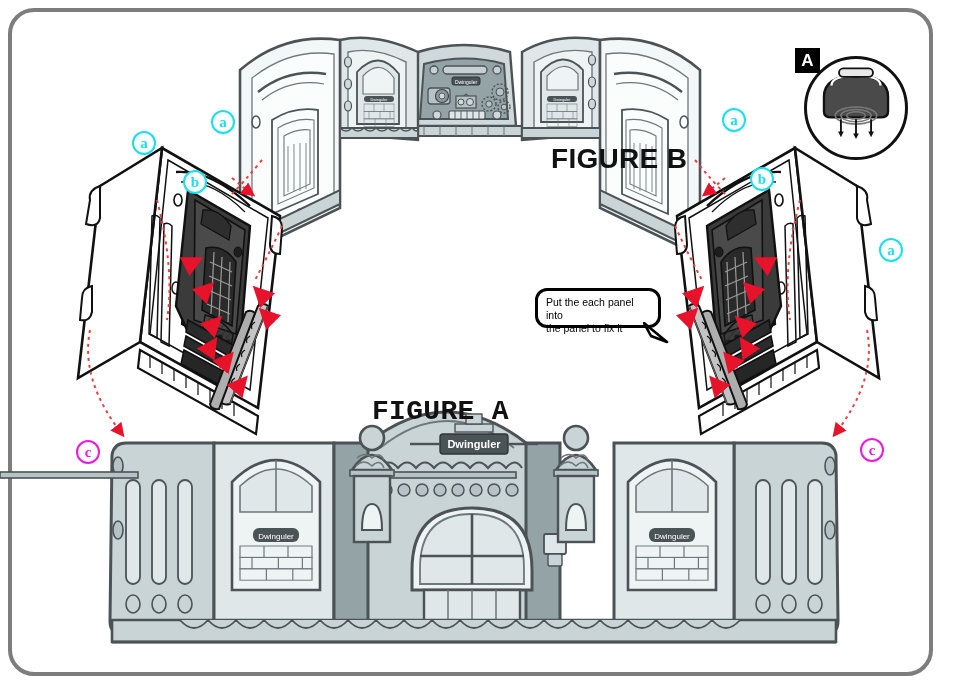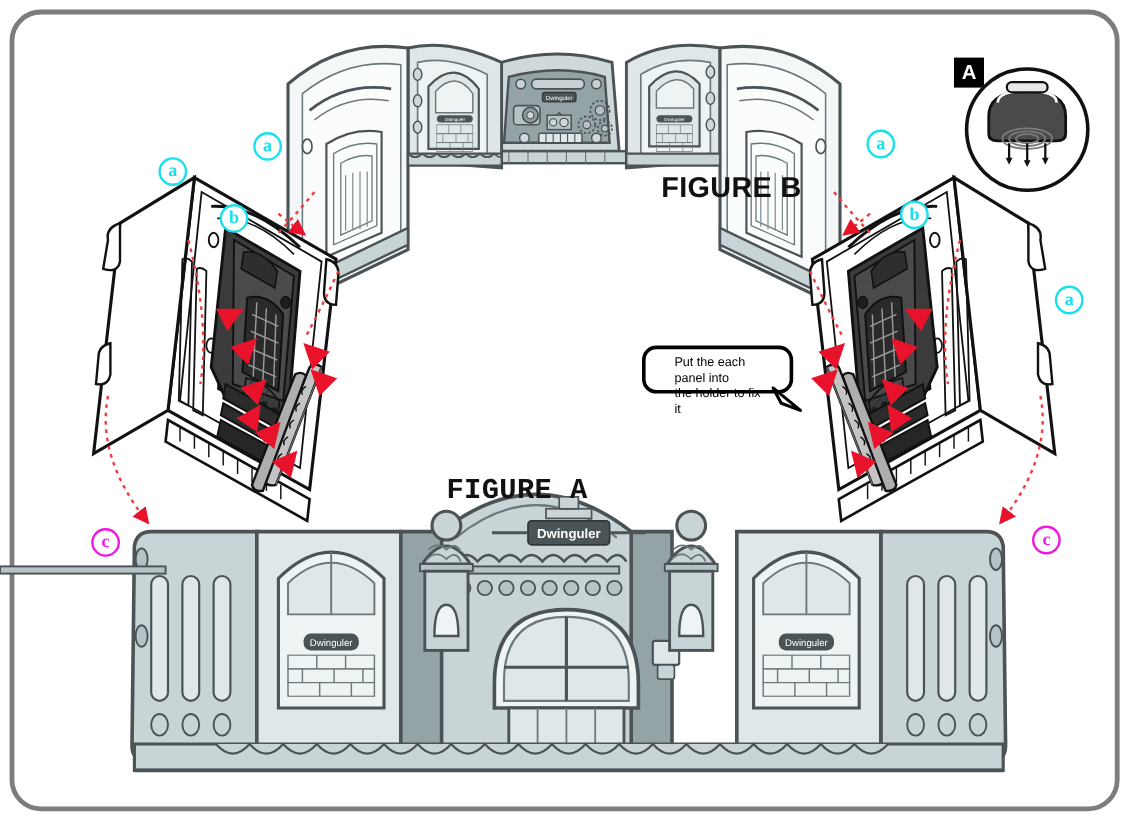--- a/index.html
+++ b/index.html
@@ -3,35 +3,35 @@
 <meta charset="utf-8">
 <style>
   html,body{margin:0;padding:0;background:#ffffff;}
   body{width:957px;height:700px;overflow:hidden;
        font-family:"Liberation Sans",sans-serif;}
   #stage{position:relative;width:957px;height:700px;background:#fff;}
   .frame{position:absolute;left:8px;top:8px;width:925px;height:668px;
          border:4px solid #7d7d7d;border-radius:26px;box-sizing:border-box;}
   svg.art{position:absolute;left:0;top:0;width:957px;height:700px;}
 
-  .figlabel{position:absolute;font-weight:bold;font-size:24px;color:#111;
+  .figlabel{position:absolute;font-weight:bold;font-size:28px;color:#111;
             letter-spacing:0.3px;white-space:nowrap;}
   #figure-a-label{left:372px;top:396px;font-family:Liberation Mono, monospace;}
   #figure-b-label{left:551px;top:143px;}
 
   .marker{position:absolute;width:24px;height:24px;border-radius:50%;
           border:2.5px solid #18e0ee;box-sizing:border-box;
           color:#18e0ee;font-weight:bold;font-size:15px;
           display:flex;align-items:center;justify-content:center;
           background:#fff;font-family:"Liberation Serif",serif;}
   .marker.pink{border-color:#ee19e0;color:#ee19e0;}
 
   #bubble{position:absolute;left:535px;top:288px;width:126px;height:40px;
           border:3px solid #000;border-radius:12px;background:#fff;
-          box-sizing:border-box;padding:5px 24px;}
+          box-sizing:border-box;padding:5px 8px;}
   #bubble .txt{font-size:10.5px;line-height:13px;color:#000;}
   #bubble-tail{position:absolute;left:643px;top:322px;width:26px;height:22px;}
 
   #detail-badge{position:absolute;left:795px;top:48px;width:25px;height:25px;
                 background:#000;color:#fff;font-weight:bold;font-size:17px;
                 display:flex;align-items:center;justify-content:center;}
   #detail-circle{position:absolute;left:804px;top:56px;width:104px;height:104px;
                  border:3px solid #111;border-radius:50%;background:#fff;
                  overflow:hidden;box-sizing:border-box;}
 </style>
@@ -462,21 +462,21 @@
       <path d="M180,620 q14,16 28,0 q14,16 28,0 q14,16 28,0 q14,16 28,0 q14,16 28,0 q14,16 28,0 q14,16 28,0 q14,16 28,0 q14,16 28,0 q14,16 28,0 q14,16 28,0 q14,16 28,0 q14,16 28,0 q14,16 28,0 q14,16 28,0 q14,16 28,0 q14,16 28,0 q14,16 28,0 q14,16 28,0 q14,16 28,0" fill="#c9d4d6" stroke="#4c5356" stroke-width="1.8"></path>
       <path d="M112,642 l724,0" stroke="#4c5356" stroke-width="3" fill="none"></path>
     </g>
   </svg>
 
   <div class="figlabel" id="figure-a-label">FIGURE A</div>
   <div class="figlabel" id="figure-b-label">FIGURE B</div>
 
   <div id="bubble">
     <div class="txt">Put the each panel into</div>
-    <div class="txt">the holder to fix it</div>
+    <div class="txt">the panel to fix it</div>
   </div>
   <svg id="bubble-tail" viewBox="0 0 26 22">
     <path d="M1,1 L24,20 L8,14 Z" fill="#fff" stroke="#000" stroke-width="2.6" stroke-linejoin="round"></path>
   </svg>
 
   <div id="detail-badge">A</div>
   <div id="detail-circle">
     <svg viewBox="0 0 104 104" width="98" height="98">
       <path d="M18,40 q0,-22 34,-22 q34,0 34,22 l0,16 q0,6 -8,6 l-52,0 q-8,0 -8,-6 z" fill="#4a4a4a" stroke="#111" stroke-width="2.5"></path>
       <path d="M26,28 q0,-10 26,-10 q26,0 26,10" fill="none" stroke="#fff" stroke-width="2.4"></path>

